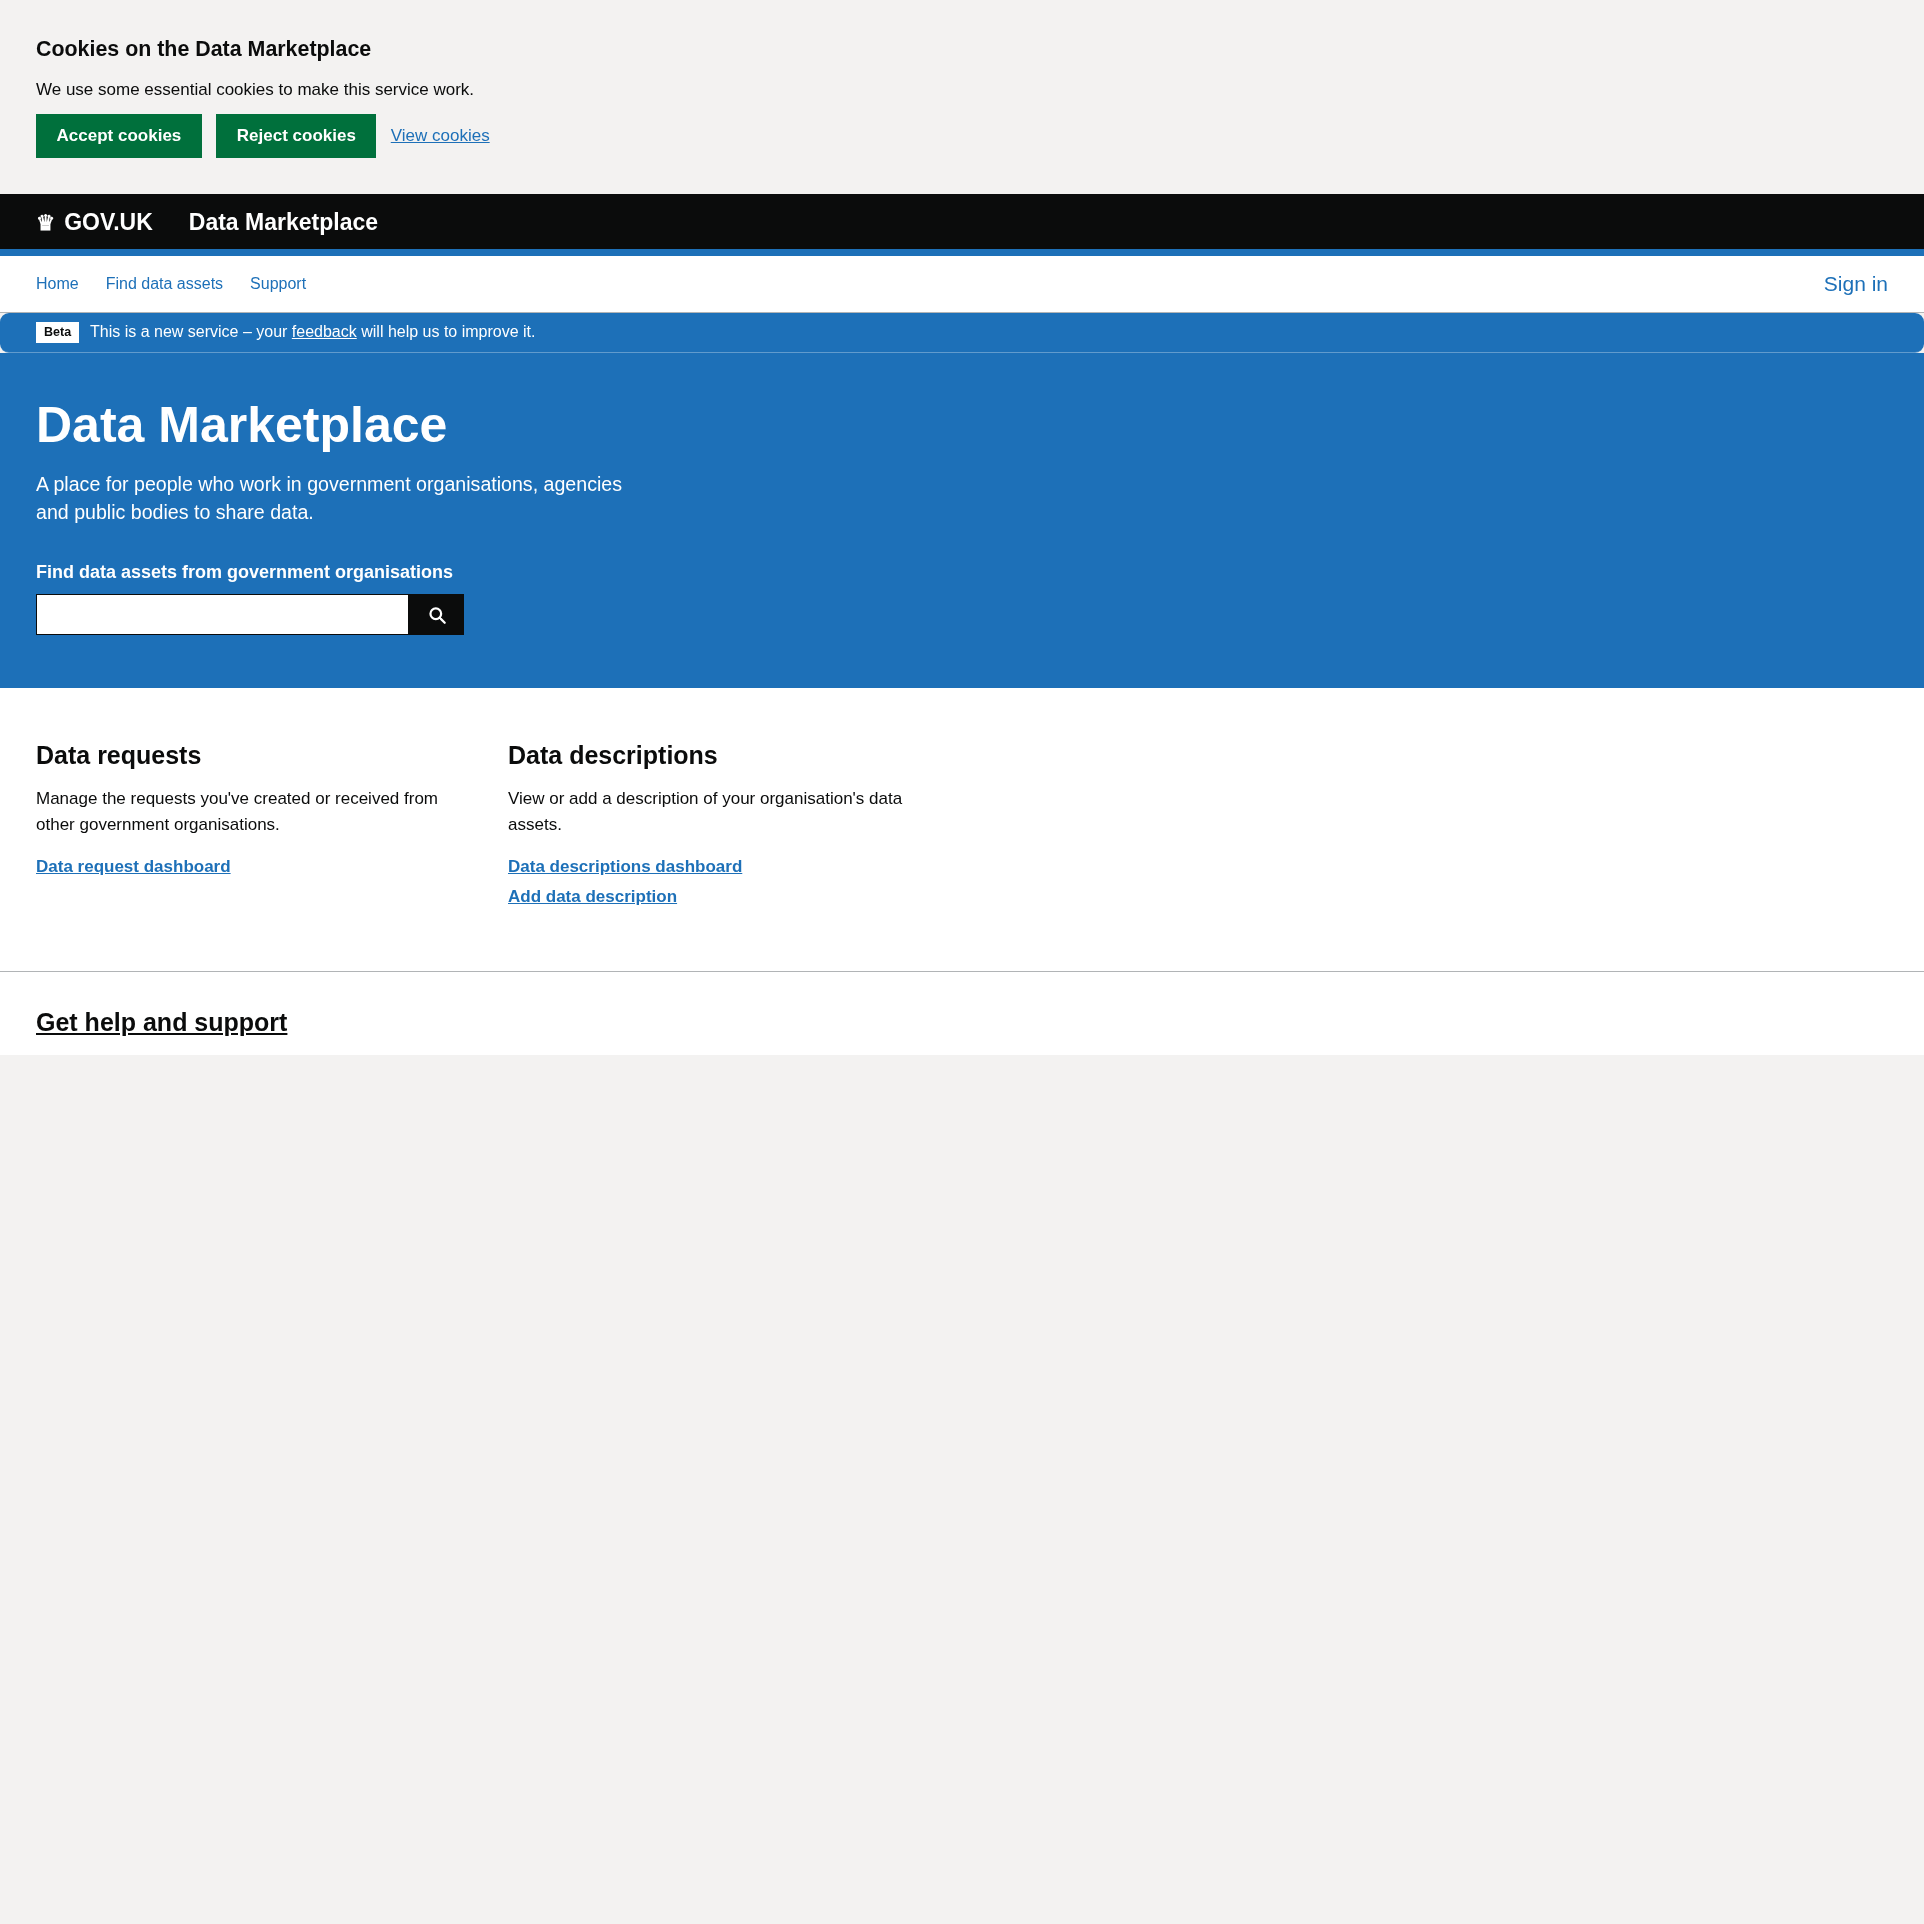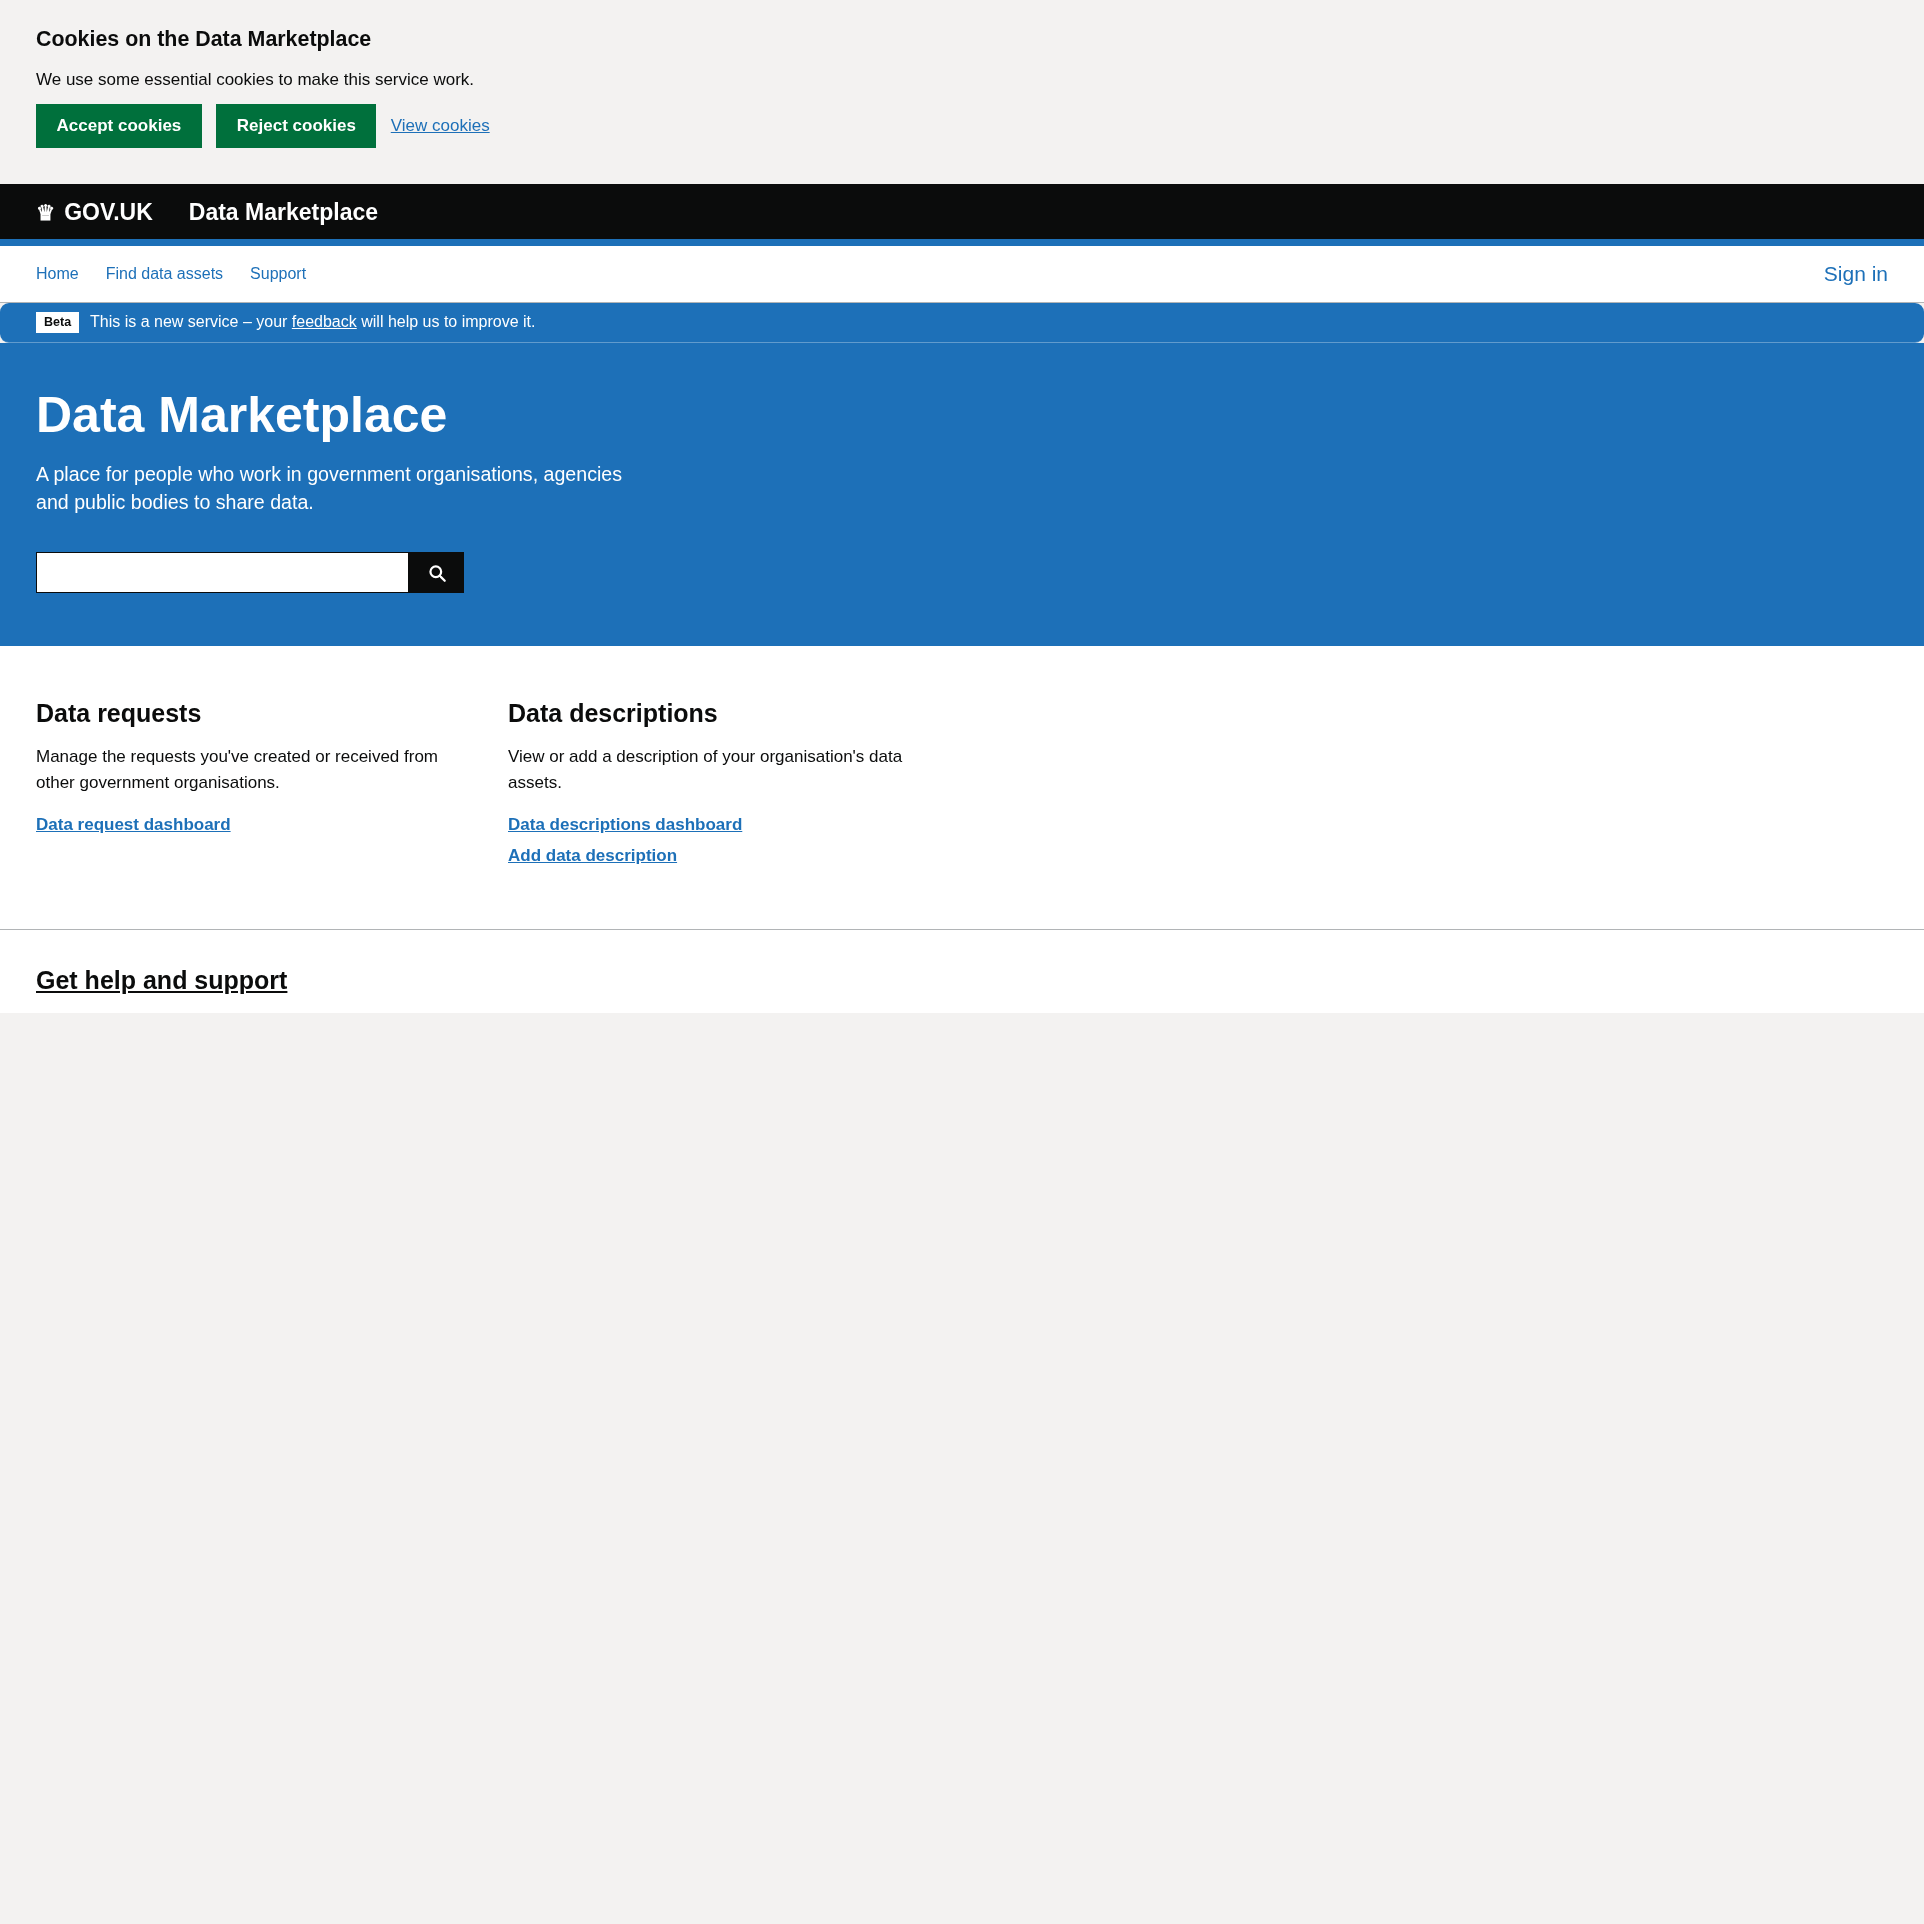--- a/index.html
+++ b/index.html
@@ -1,21 +1,21 @@
 <!DOCTYPE html>
 <html style="font-size:14.3px"><head>
   <meta charset="utf-8">
   <style>
     * { margin: 0; padding: 0; box-sizing: border-box; }
     body { font-family: Arial, sans-serif; font-size: 17px; color: #0b0c0c; background: #f3f2f1; }
 
     
     .cookie-banner {
       background: #f3f2f1;
-      padding: 27px 36px 36px 36px;
+      padding: 37px 36px 36px 36px;
       border-bottom: 3.6px solid #0b0c0c;
     }
     .cookie-banner h2 {
       font-size: 21.4px;
       font-weight: 700;
       margin-bottom: 18px;
     }
     .cookie-banner p {
       font-size: 17px;
       margin-bottom: 14.3px;
@@ -291,20 +291,21 @@
 <div class="beta-banner">
   <span class="beta-tag">Beta</span>
   <span class="beta-text">
     <span>This is a new service – your </span><a href="#">feedback</a><span> will help us to improve it.</span>
   </span>
 </div>
 
 <section class="hero">
   <h1>Data Marketplace</h1>
   <p class="hero-subtitle">A place for people who work in government organisations, agencies and public bodies to share data.</p>
+  <label class="hero-search-label" for="search-input">Find data assets from government organisations</label>
   <div class="search-form">
     <input type="text" id="search-input" class="search-input" style="">
     <button class="search-button">
       <svg class="search-icon-svg" viewBox="0 0 24 24" xmlns="http://www.w3.org/2000/svg">
         <path d="M21 21l-4.35-4.35M17 11A6 6 0 1 1 5 11a6 6 0 0 1 12 0z" stroke="#fff" stroke-width="2.5" fill="none" stroke-linecap="round"></path>
       </svg>
     </button>
   </div>
 </section>
 

